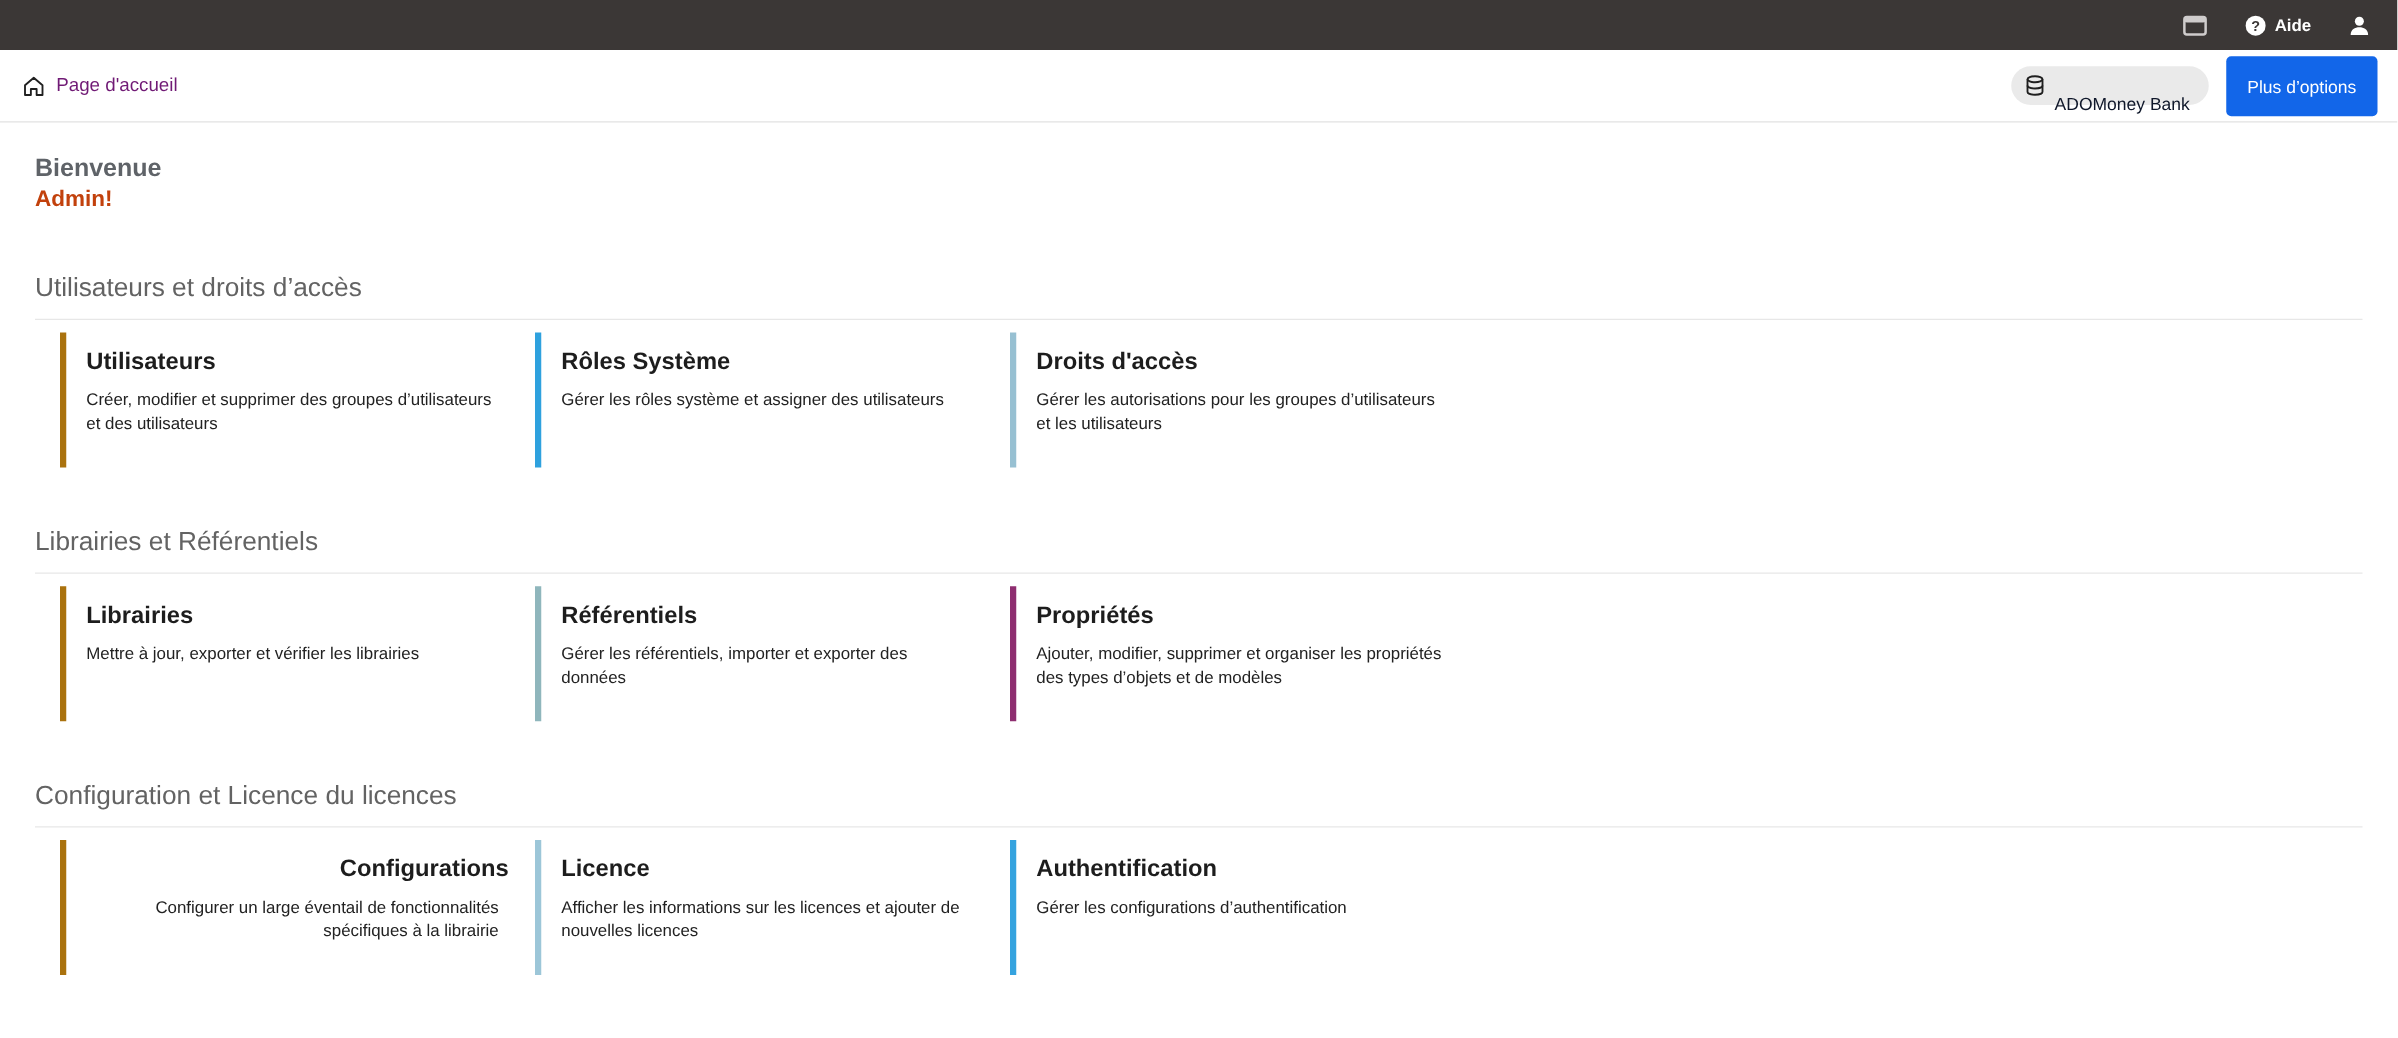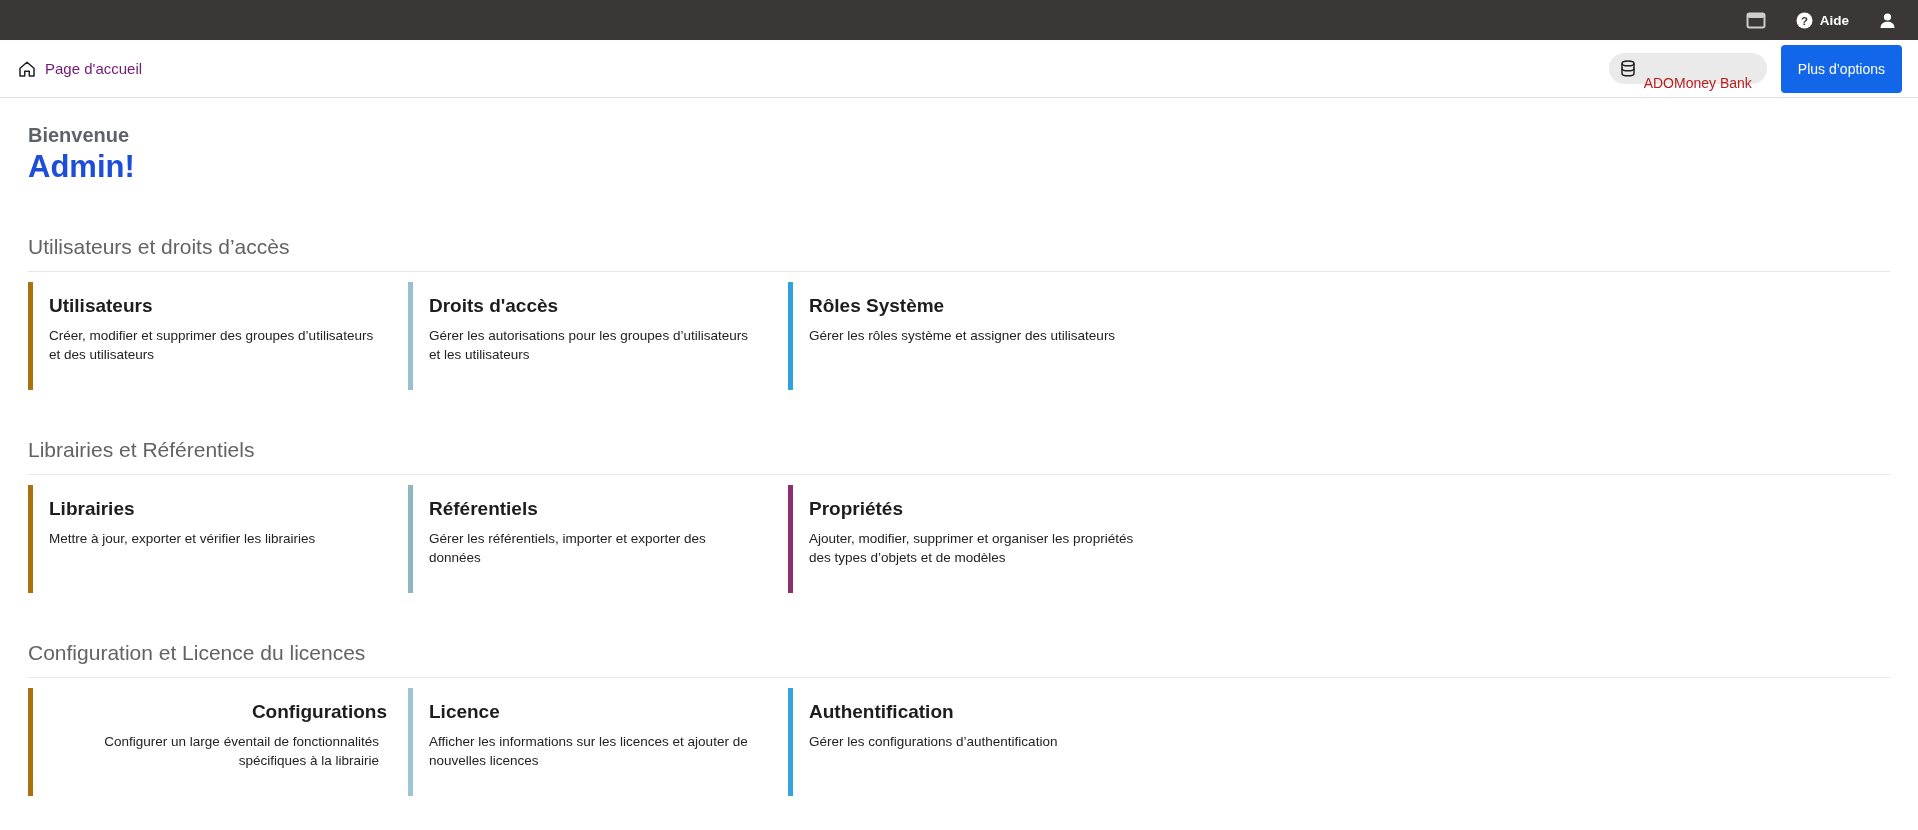--- a/index.html
+++ b/index.html
@@ -15,35 +15,35 @@
 
   
   .header { height: 58px; background: #ffffff; border-bottom: 1px solid #e2e2e2;
     display: flex; align-items: center; justify-content: space-between;
     padding: 0 16px 0 18px; }
   .breadcrumb { display: flex; align-items: center; gap: 9px; }
   .breadcrumb-label { font-size: 15px; color: #701a75; }
   .header-right { display: flex; align-items: center; gap: 14px; }
   .chip { display: flex; align-items: center; gap: 8px; background: #eaeaea;
     border-radius: 16px; height: 31px; padding: 0 15px 0 11px; cursor: pointer; }
-  .chip-label { font-size: 14px; color: #b91c1c; margin-top: 28px; }
+  .chip-label { font-size: 14px; color: #0f172a; margin-top: 28px; }
   .btn-primary { height: 48px; border: none; border-radius: 4px; color: #ffffff;
     font-size: 14px; font-family: inherit; padding: 0 17px; cursor: pointer; }
 
   
   .main { padding: 0 28px; }
   .welcome { margin-top: 25px; }
   .welcome-greeting { font-size: 20px; font-weight: bold; color: #5f6368; line-height: 1.25; }
-  .welcome-user { font-size: 31px; font-weight: bold; color: #1d4ed8; line-height: 1.25; }
+  .welcome-user { font-size: 18px; font-weight: bold; color: #c2410c; line-height: 1.25; }
 
   .section { margin-top: 48px; }
   .section:first-of-type { margin-top: 50px; }
   .section-title { font-size: 21px; font-weight: normal; color: #636363; margin-bottom: 12px; }
   .section-divider { border: none; border-top: 1px solid #e7e7e7; height: 0; }
-  .cards { display: flex; gap: 5px; margin-top: 10px; }
+  .cards { display: flex; gap: 5px; margin-top: 10px; margin-left: 20px; }
   .card { width: 375px; min-height: 108px; border-left: 5px solid #ccc;
     padding: 13px 16px 16px 16px; cursor: pointer; background: #fff; }
   .card-title { font-size: 19px; font-weight: bold; color: #1d1d1d; margin-bottom: 9px; }
   .card-desc { font-size: 13.5px; color: #222222; line-height: 1.45; max-width: 330px; }
 </style>
 </head>
 <body>
 
 <div class="topbar">
   <span class="icon-btn">
@@ -95,27 +95,27 @@
   </div>
 
   <div class="section">
     <div class="section-title">Utilisateurs et droits d’accès</div>
     <hr class="section-divider">
     <div class="cards">
       <div class="card" style="border-left-color: rgb(170, 114, 14);">
         <div class="card-title">Utilisateurs</div>
         <div class="card-desc">Créer, modifier et supprimer des groupes d’utilisateurs et des utilisateurs</div>
       </div>
+      <div class="card" style="border-left-color: rgb(46, 161, 222);">
+        <div class="card-title">Rôles Système</div>
+        <div class="card-desc">Gérer les rôles système et assigner des utilisateurs</div>
+      </div>
       <div class="card" style="border-left-color: rgb(151, 192, 210);">
         <div class="card-title">Droits d'accès</div>
         <div class="card-desc">Gérer les autorisations pour les groupes d’utilisateurs et les utilisateurs</div>
-      </div>
-      <div class="card" style="border-left-color: rgb(46, 161, 222);">
-        <div class="card-title">Rôles Système</div>
-        <div class="card-desc">Gérer les rôles système et assigner des utilisateurs</div>
       </div>
     </div>
   </div>
 
   <div class="section">
     <div class="section-title">Librairies et Référentiels</div>
     <hr class="section-divider">
     <div class="cards">
       <div class="card" style="border-left-color: rgb(170, 114, 14);">
         <div class="card-title">Librairies</div>

